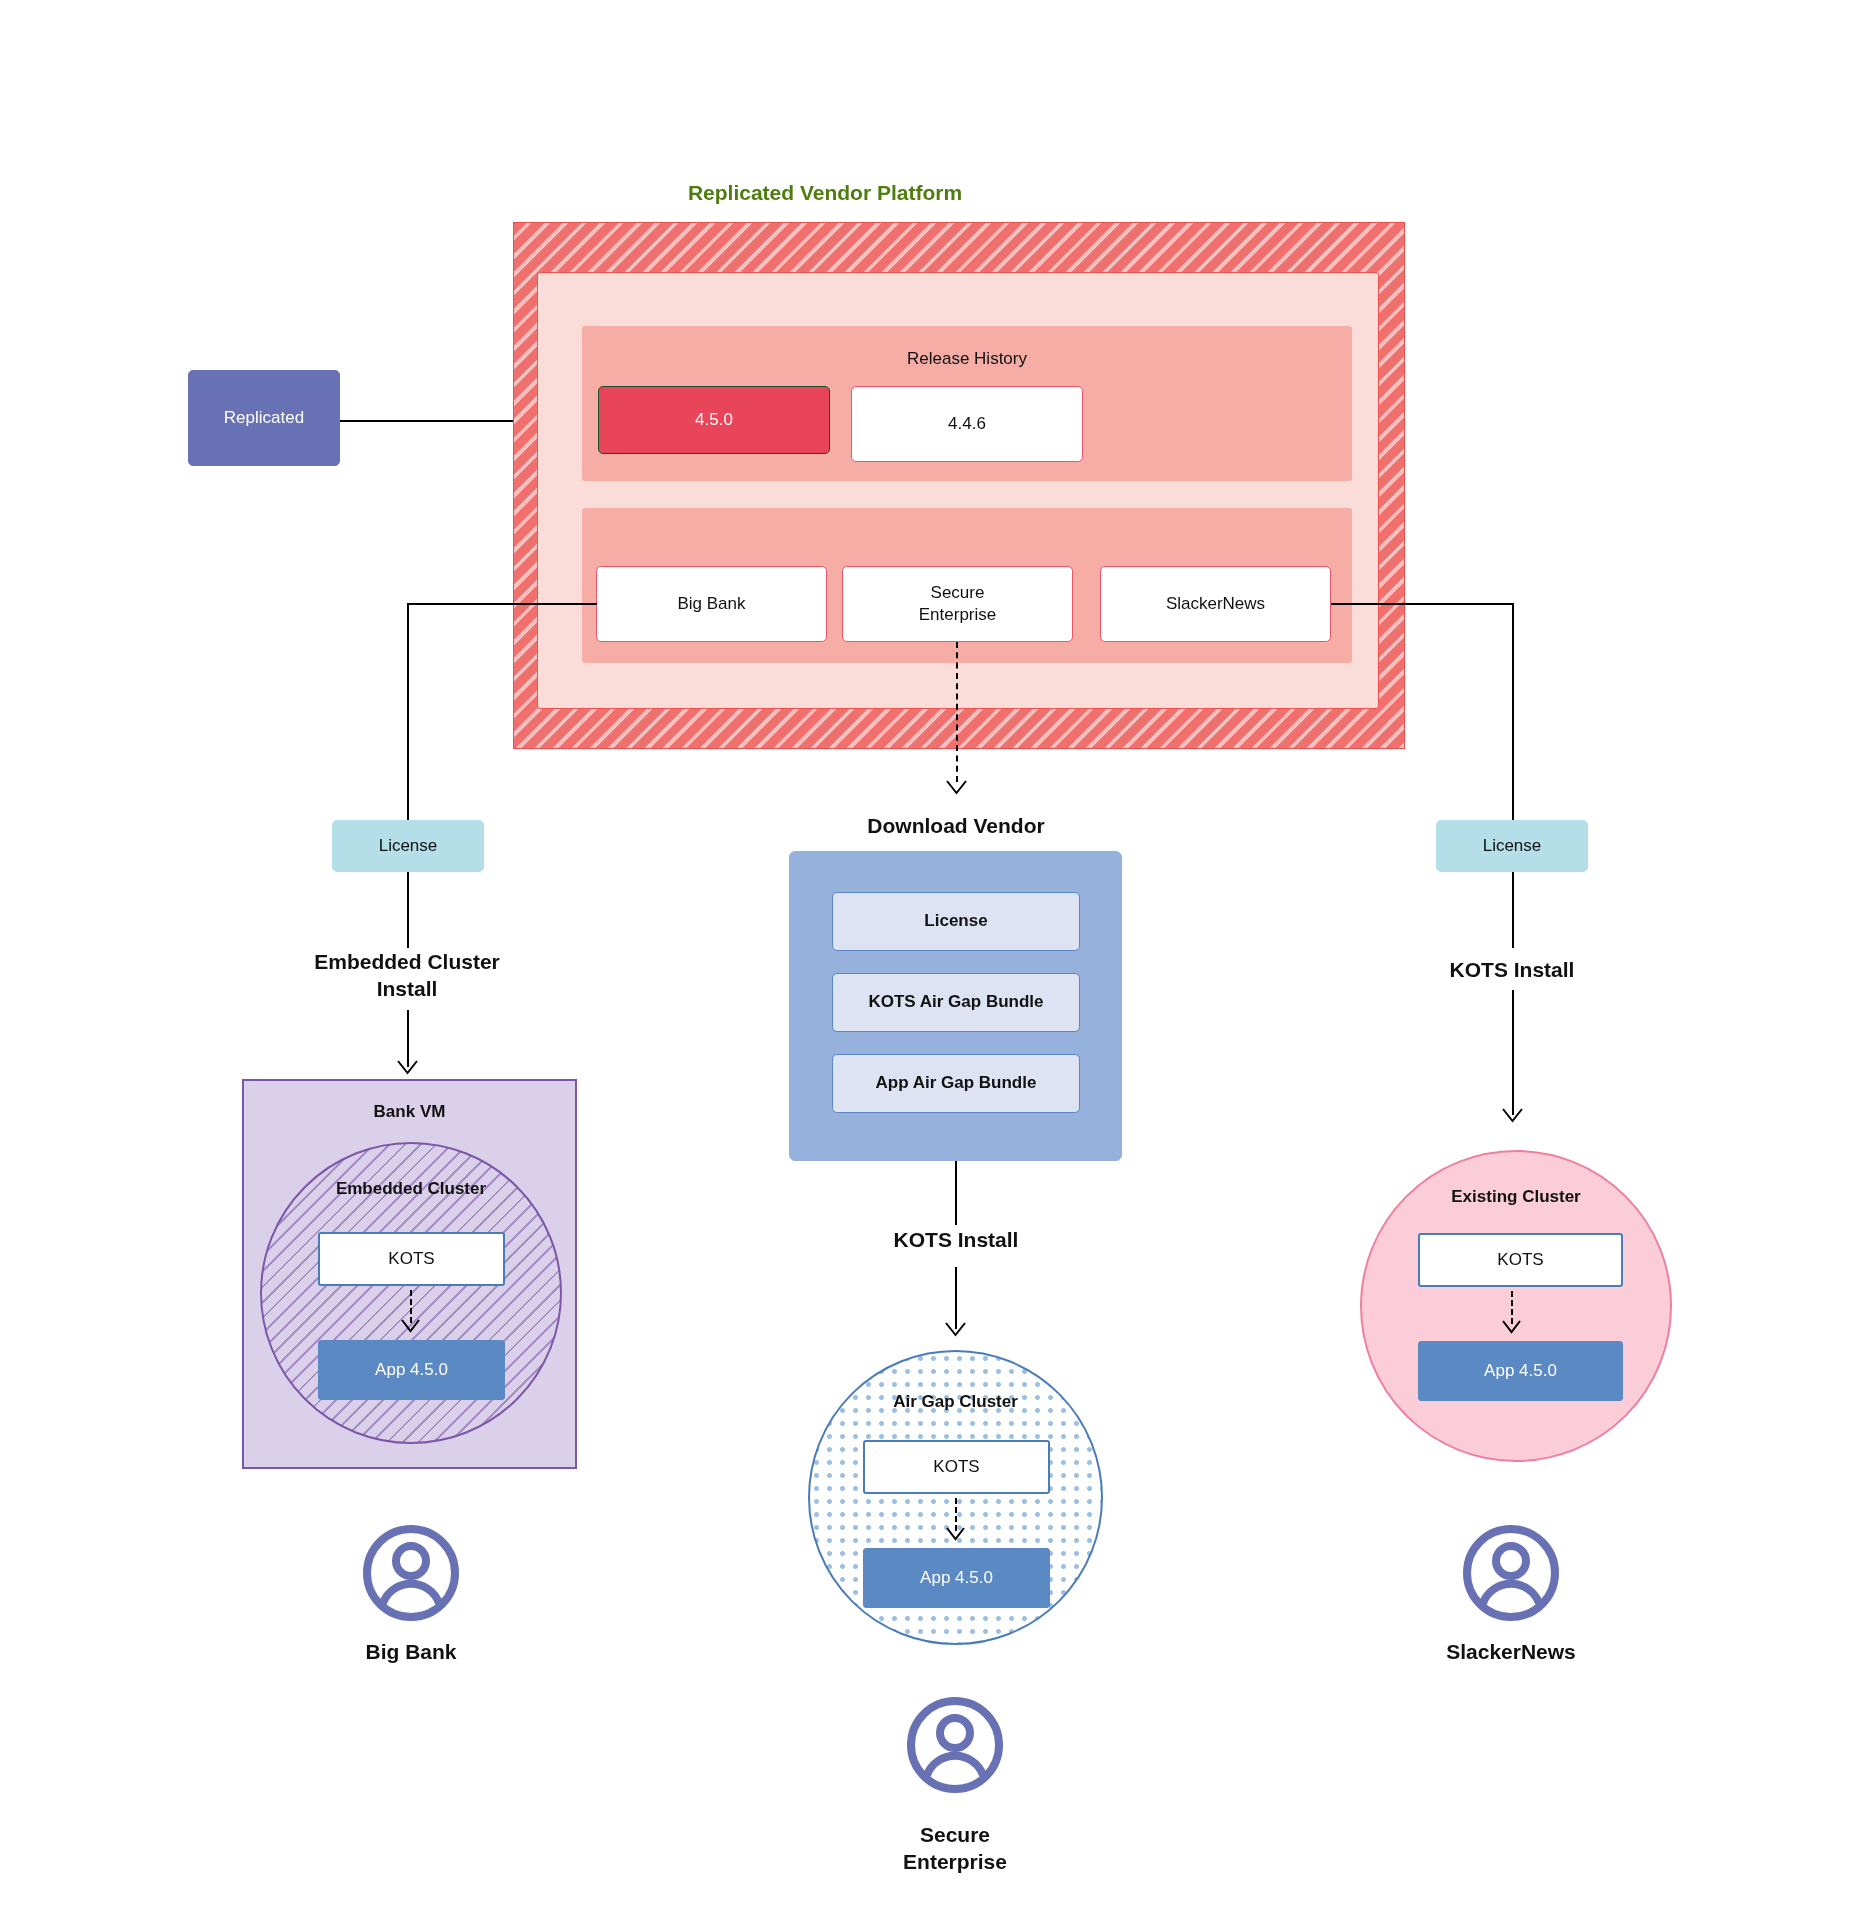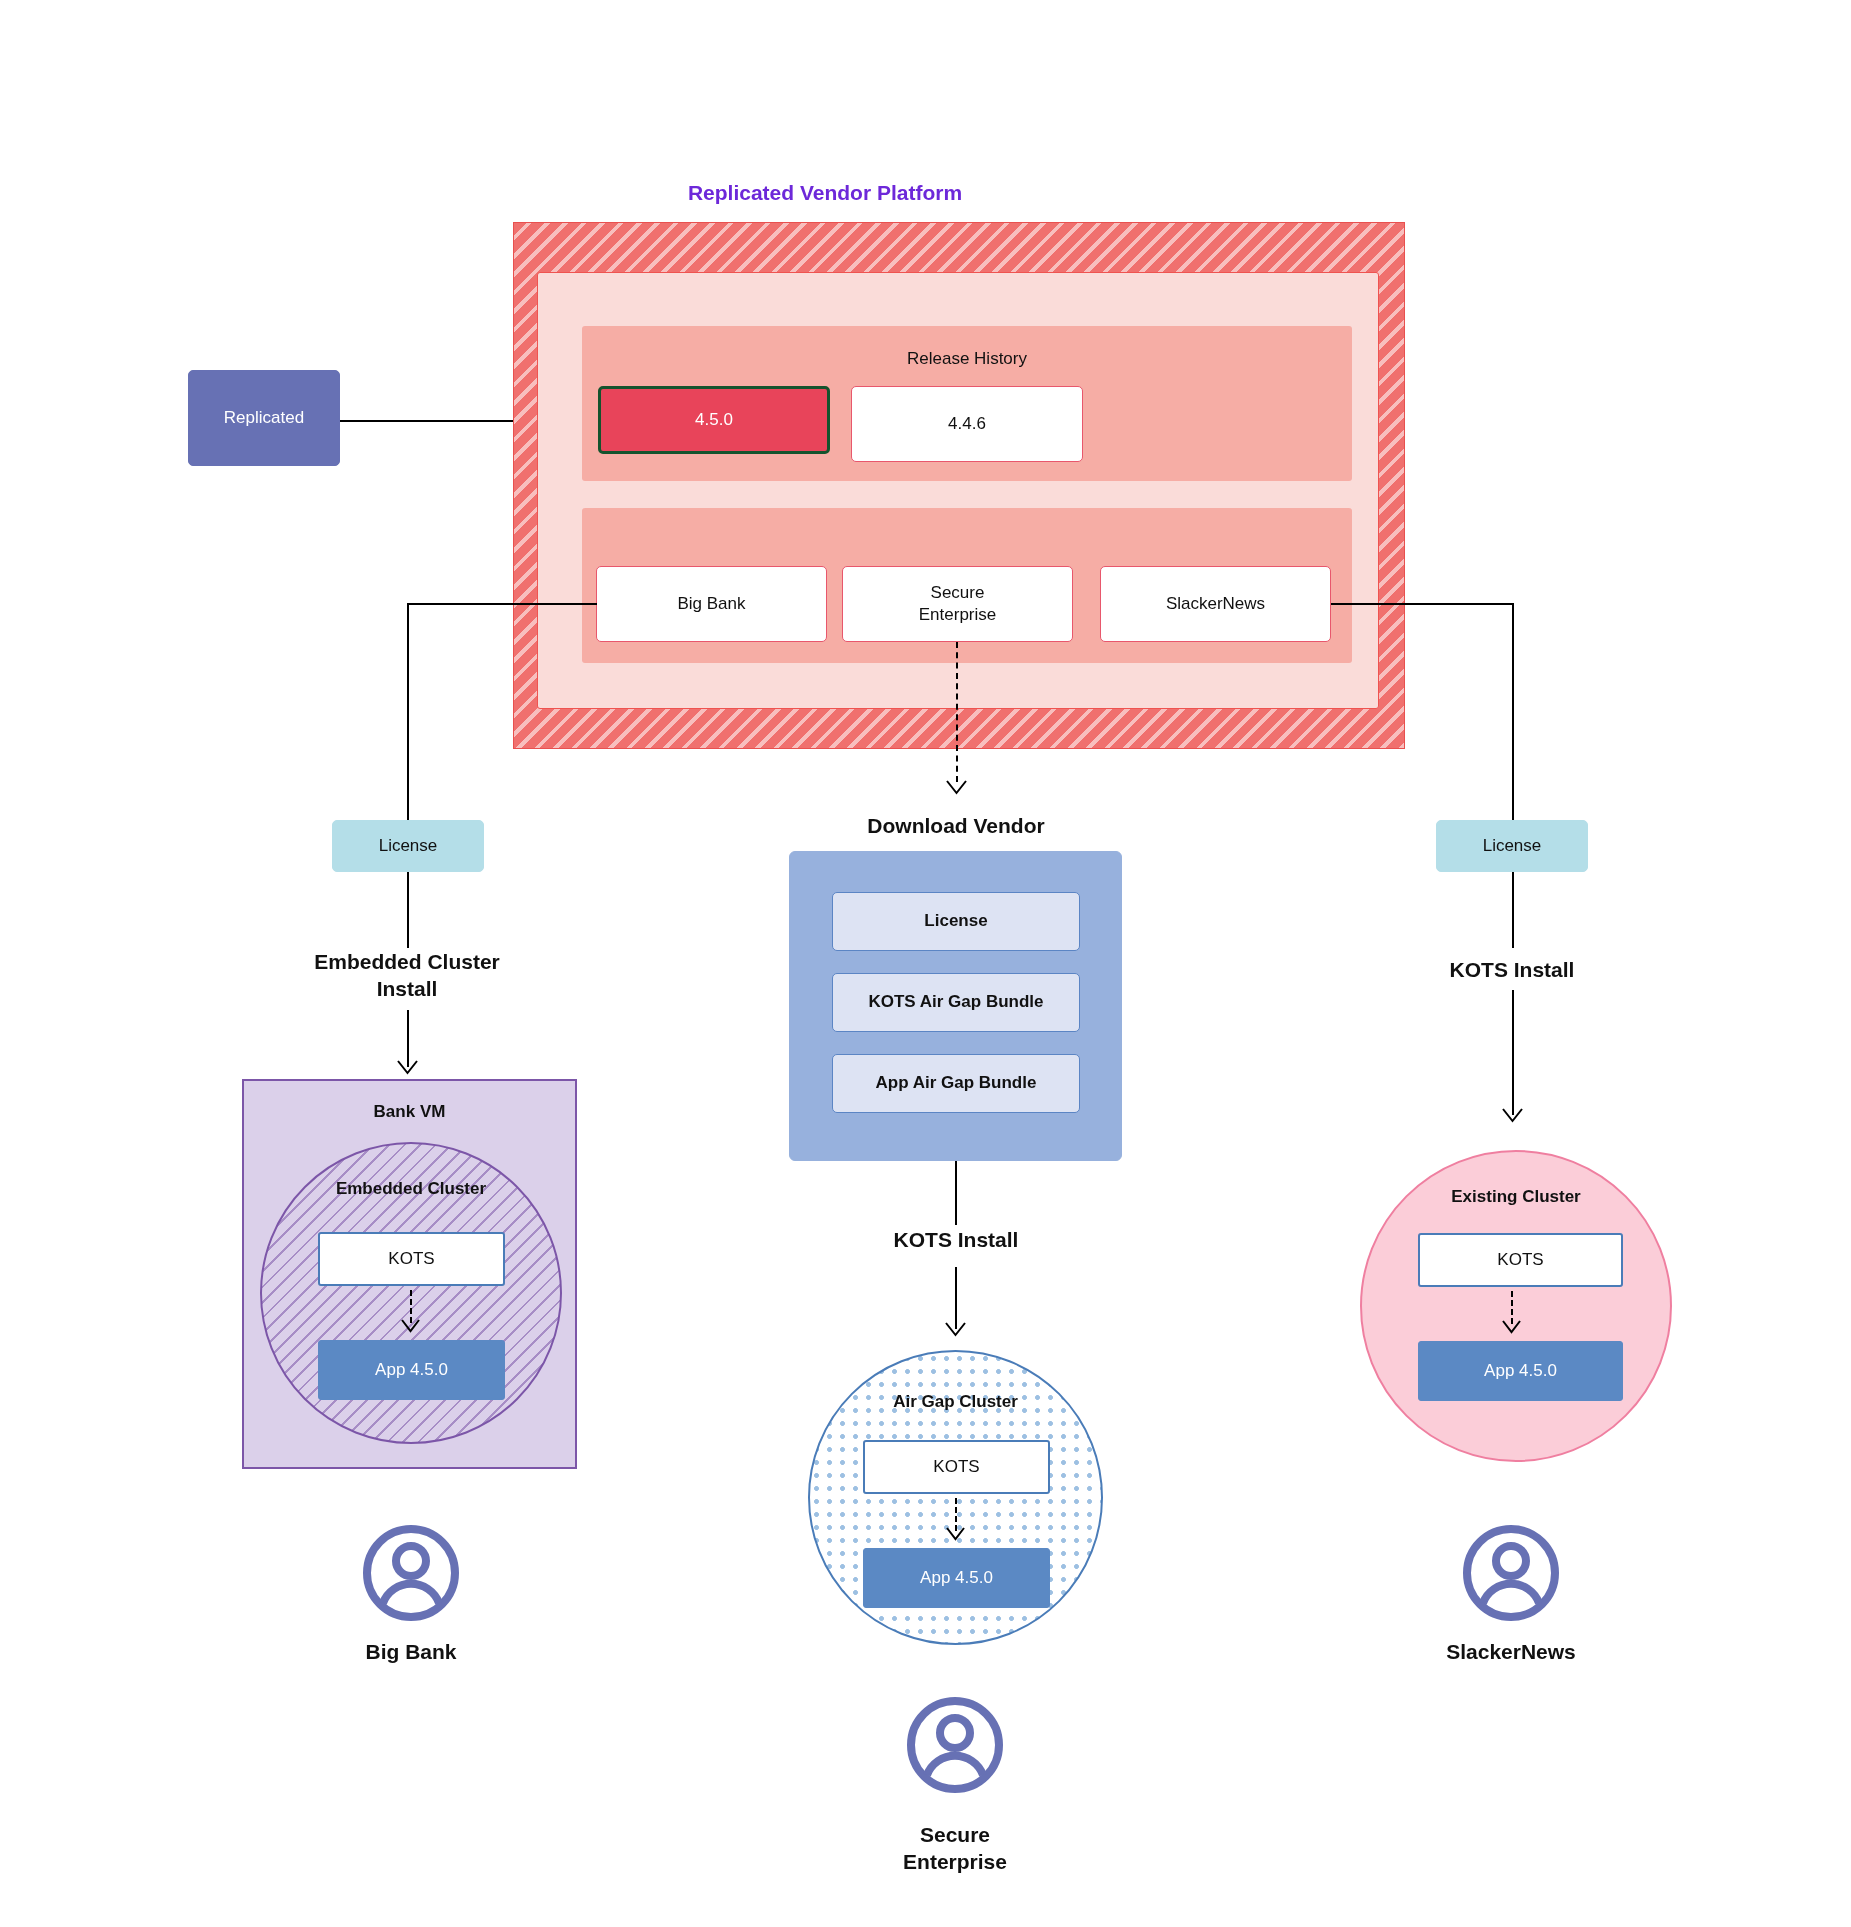--- a/index.html
+++ b/index.html
@@ -26,21 +26,21 @@
     align-items: center;
     justify-content: center;
     text-align: center;
     line-height: 1.3;
   }
 
   
   .diagram-title {
     font-size: 21px;
     font-weight: bold;
-    color: #6d28d9;
+    color: #4d7c0f;
   }
   .section-title {
     font-size: 17px;
     font-weight: normal;
     color: #111111;
   }
   .edge-label {
     font-size: 21px;
     font-weight: bold;
     color: #111111;
@@ -72,21 +72,21 @@
     background: #fadcd9;
     border: 1px solid #ef5350;
     border-radius: 3px;
   }
   .subsection-box {
     background: #f6ada5;
     border-radius: 3px;
   }
   .release-current {
     background: #e8445a;
-    border: 3px solid #14532d;
+    border: 1px solid #14532d;
     border-radius: 5px;
     color: #ffffff;
     font-size: 17px;
   }
   .release-old {
     background: #ffffff;
     border: 1.5px solid #e8576c;
     border-radius: 5px;
     color: #111111;
     font-size: 17px;

